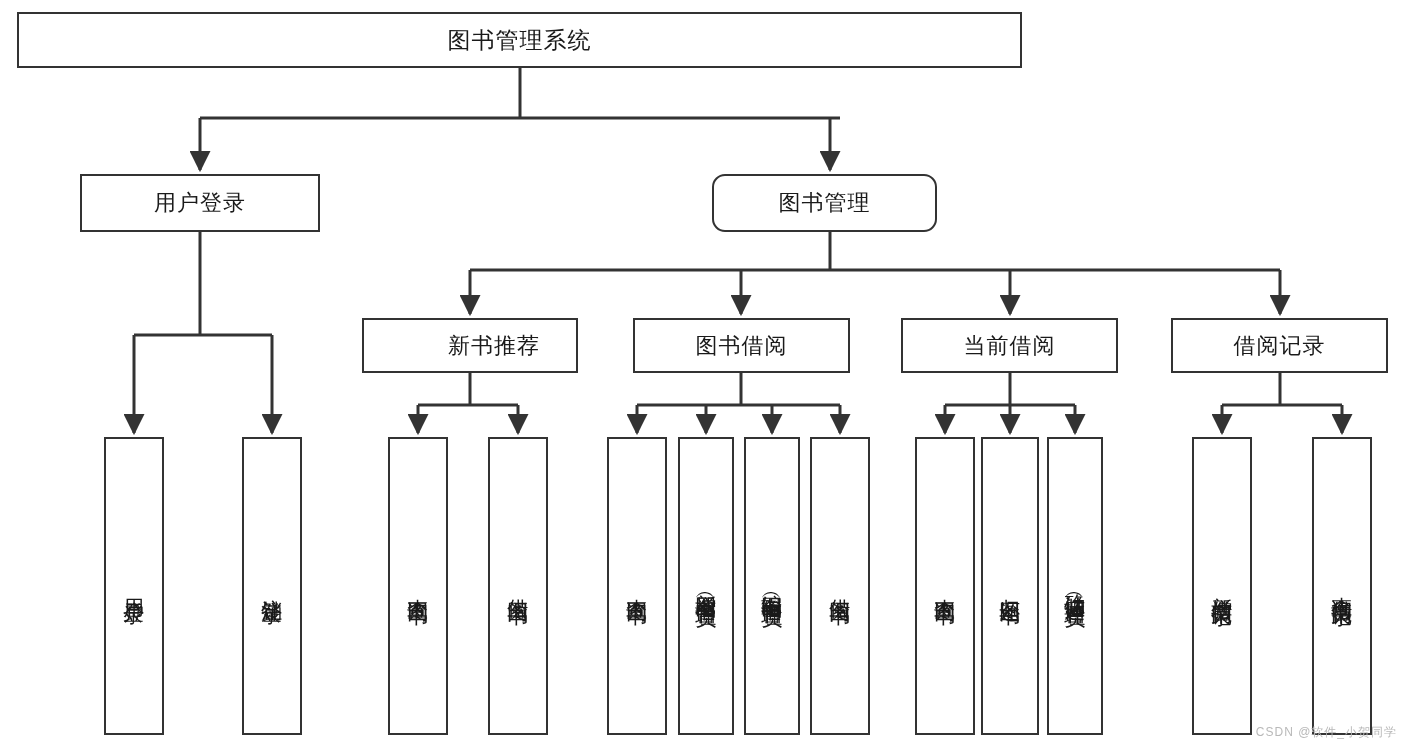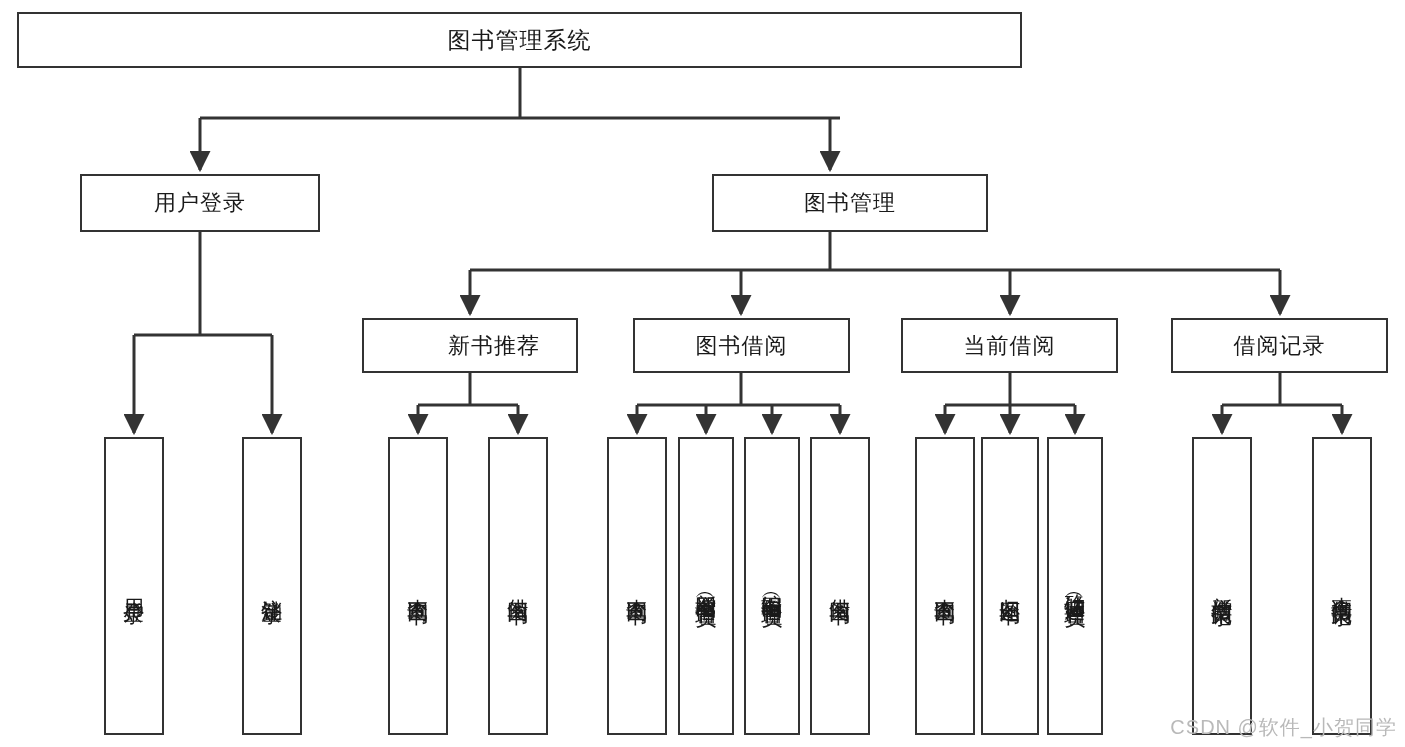--- a/index.html
+++ b/index.html
@@ -49,21 +49,21 @@
     white-space: nowrap;
     text-align: center;
   }
   .root {
     font-size: 23px;
   }
   #watermark {
     position: absolute;
     right: 8px;
     bottom: 6px;
-    font-size: 20px;
+    font-size: 12px;
     color: #b9b9b9;
     letter-spacing: 1px;
     white-space: nowrap;
     pointer-events: none;
   }
 </style>
 </head>
 <body>
 
 <div id="canvas">
@@ -119,21 +119,21 @@
     </g>
   </svg>
 
   <div class="node node-h root" style="left:17px; top:12px; width:1005px; height:56px;align-items:center;">
     <span>图书管理系统</span>
   </div>
 
   <div class="node node-h" style="left:80px; top:174px; width:240px; height:58px;">
     <span>用户登录</span>
   </div>
-  <div class="node node-h" style="left:712px; top:174px; width:276px; height:58px;">
+  <div class="node node-h" style="left:712px; top:174px; width:225px; height:58px;border-radius:13px;">
     <span>图书管理</span>
   </div>
 
   <div class="node node-h" style="left:362px; top:318px; width:216px; height:55px;padding-left:48px;">
     <span>新书推荐</span>
   </div>
   <div class="node node-h" style="left:633px; top:318px; width:217px; height:55px;text-align:center;">
     <span>图书借阅</span>
   </div>
   <div class="node node-h" style="left:901px; top:318px; width:217px; height:55px;">

